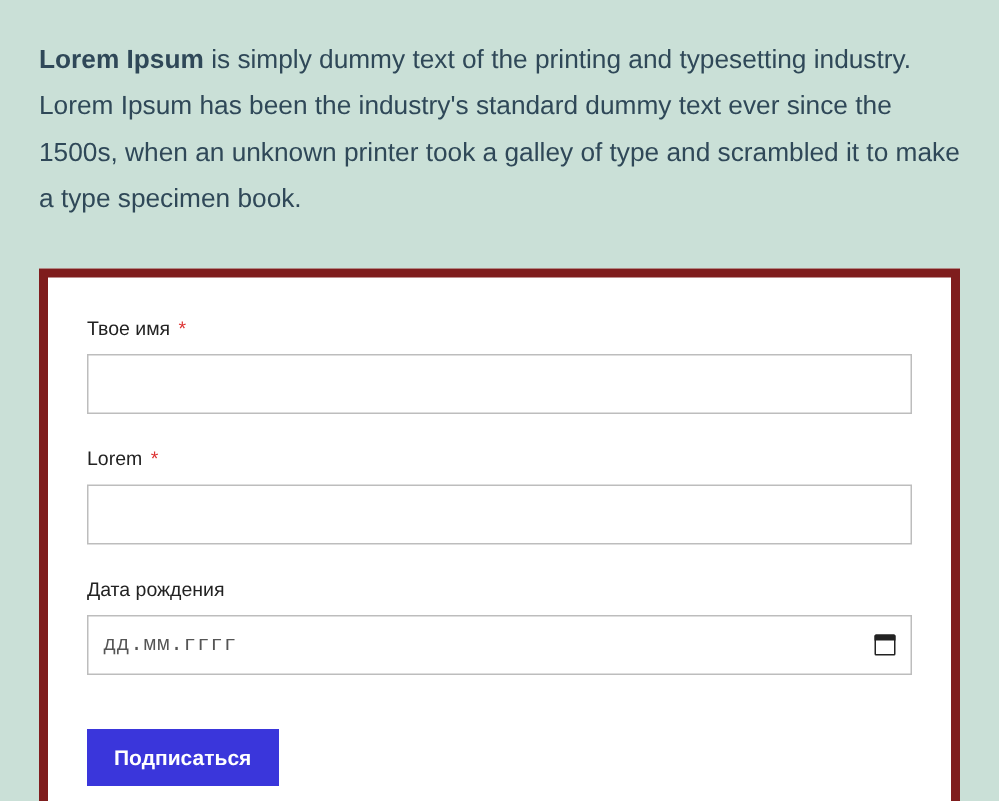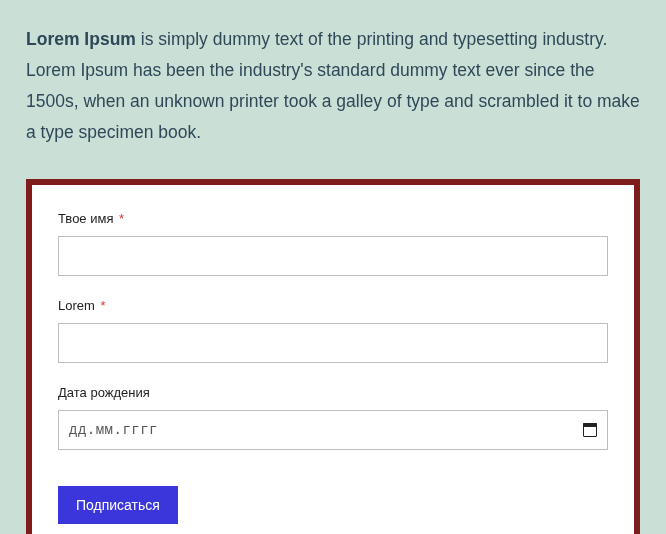--- a/index.html
+++ b/index.html
@@ -72,20 +72,21 @@
     border-radius: 1px 1px 0 0;
   }
   .btn {
     background: #3a36db;
     color: #fff;
     border: none;
     font-size: 14px;
     padding: 11px 18px;
     cursor: pointer;
     font-family: inherit;
+    font-weight: bold;
   }
 </style>
 </head>
 <body>
 
 <div class="wrap">
   <p class="intro">
     <b>Lorem Ipsum</b><span> is simply dummy text of the printing and typesetting industry. Lorem Ipsum has been the industry's standard dummy text ever since the 1500s, when an unknown printer took a galley of type and scrambled it to make a type specimen book.</span>
   </p>
 

